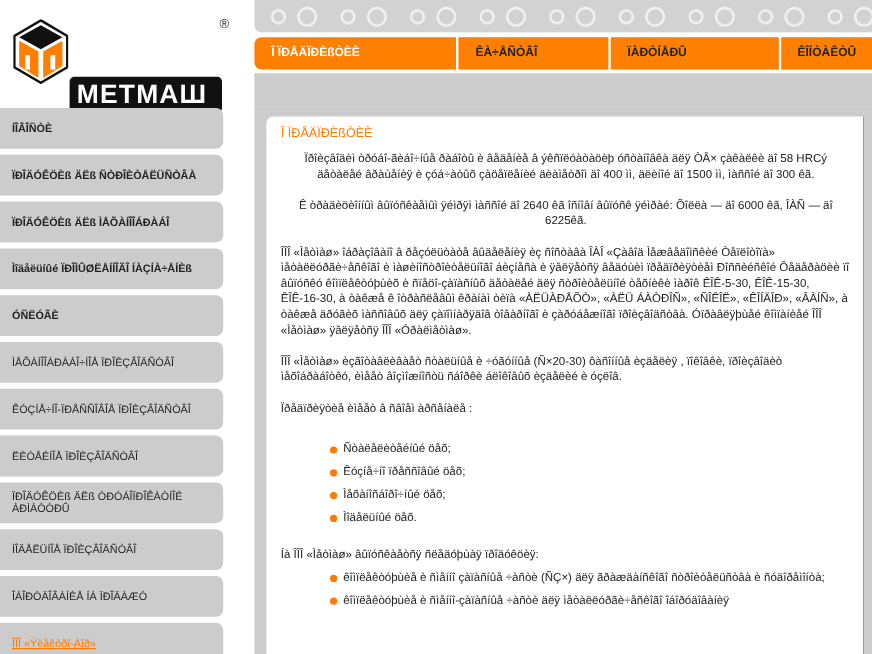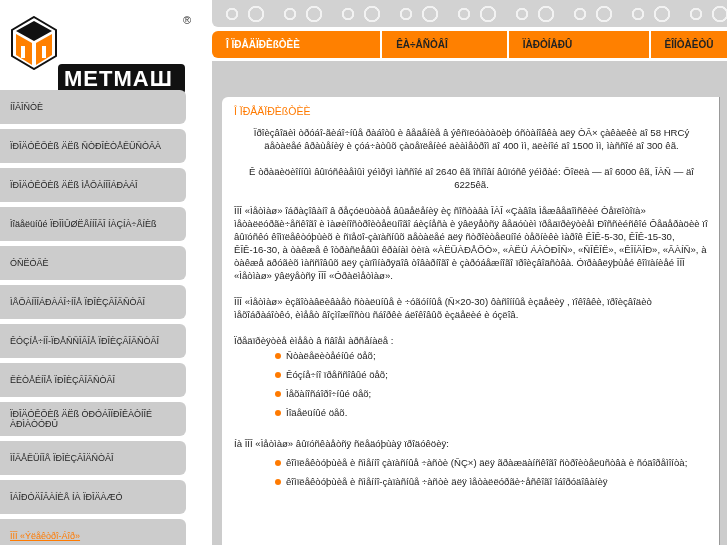--- a/index.html
+++ b/index.html
@@ -47,21 +47,21 @@
   }
 
   
   #sidebar { position:absolute; left:0; top:90px; width:186px; }
   #sidebar .item {
     background:#cccccc; border-top-right-radius:6px; border-bottom-right-radius:6px;
     margin-bottom:5px; box-sizing:border-box;
     padding:0 10px; font-size:9px; color:#222; cursor:pointer;
     display:flex; align-items:center;
   }
-  #sidebar .item.bold { font-weight:normal; }
+  #sidebar .item.bold { font-weight:bold; }
   #sidebar .item.link { color:#ff7a00; text-decoration:underline; }
 
   
   #contentwrap {
     position:absolute; left:212px; top:89px; width:515px; height:456px; background:#cccccc;
   }
   #content {
     position:absolute; left:222px; top:97px; width:498px; height:448px; background:#fff;
     border-top-left-radius:6px;
     border-right:1px solid #999;
@@ -144,21 +144,21 @@
     </div>
 </aside>
 
 <div id="contentwrap"></div>
 <main id="content">
   <h1>Î ÏÐÅÄÏÐÈßÒÈÈ</h1>
   <p class="b">Ïðîèçâîäèì òðóáî-ãèáî÷íûå ðàáîòû è âåäåíèå â ýêñïëóàòàöèþ óñòàíîâêà äëÿ ÒÂ× çàêàëêè äî 58 HRCý äåòàëåé âðàùåíèÿ è çóá÷àòûõ çàöåïëåíèé äèàìåòðîì äî 400 ìì, äëèíîé äî 1500 ìì, ìàññîé äî 300 êã.</p>
   <p class="b">Ê òðàäèöèîííûì âûïóñêàåìûì ÿéìðÿì ìàññîé äî 2640 êã îñíîâí âûïóñê ÿéìðàé: Õîëëà — äî 6000 êã, ÎÀÑ — äî 6225êã.</p>
   <p>ÎÎÎ «Ìåòìàø» îáðàçîâàíî â ðåçóëüòàòå âûäåëåíèÿ èç ñîñòàâà ÎÀÎ «Çàâîä Ìåæâåäîìñêèé Òåïëîòîïà» ìåòàëëóðãè÷åñêîãî è ìàøèíîñòðîèòåëüíîãî áèçíåñà è ÿâëÿåòñÿ âåäóùèì ïðåäïðèÿòèåì Ðîññèéñêîé Ôåäåðàöèè ïî âûïóñêó êîìïëåêòóþùèõ è ñïåöî-çàïàñíûõ äåòàëåé äëÿ ñòðîèòåëüíîé òåõíèêè ìàðîê ÊÎÊ-5-30, ÊÎÊ-15-30, ÊÎÊ-16-30, à òàêæå ê îòðàñëåâûì êðàíàì òèïà «ÀËÜÀÐÅÕÒ», «ÀËÜ ÁÀÒÐÎÑ», «ÑÎÊÎË», «ÊÎÍÄÎÐ», «ÂÀÍÑ», à òàêæå äðóãèõ ìàññîâûõ äëÿ çàïîìíàðÿäîâ òîâàðíîãî è çàðóáåæíîãî ïðîèçâîäñòâà. Óïðàâëÿþùåé êîìïàíèåé ÎÎÎ «Ìåòìàø» ÿâëÿåòñÿ ÎÎÎ «Óðàëìåòìàø».</p>
   <p>ÎÎÎ «Ìåòìàø» èçãîòàâëèâàåò ñòàëüíûå è ÷óãóííûå (Ñ×20-30) ôàñîííûå èçäåëèÿ , ïîêîâêè, ïðîèçâîäèò ìåõîáðàáîòêó, èìååò âîçìîæíîñòü ñáîðêè áëîêîâûõ èçäåëèé è óçëîâ.</p>
-  <p style="margin-bottom:2px">Ïðåäïðèÿòèå èìååò â ñâîåì àðñåíàëå :</p>
+  <p style="margin-bottom:21px">Ïðåäïðèÿòèå èìååò â ñâîåì àðñåíàëå :</p>
   <ul>
     <li>Ñòàëåëèòåéíûé öåõ;</li>
     <li>Êóçíå÷íî ïðåññîâûé öåõ;</li>
     <li>Ìåõàíîñáîðî÷íûé öåõ;</li>
     <li>Ìîäåëüíûé öåõ.</li>
   </ul>
   <p style="margin-bottom:6px">Íà ÎÎÎ «Ìåòìàø» âûïóñêàåòñÿ ñëåäóþùàÿ ïðîäóêöèÿ:</p>
   <ul>
     <li>êîìïëåêòóþùèå è ñìåííî çàïàñíûå ÷àñòè (ÑÇ×) äëÿ ãðàæäàíñêîãî ñòðîèòåëüñòâà è ñóäîðåìîíòà;</li>
     <li>êîìïëåêòóþùèå è ñìåííî-çàïàñíûå ÷àñòè äëÿ ìåòàëëóðãè÷åñêîãî îáîðóäîâàíèÿ</li>

